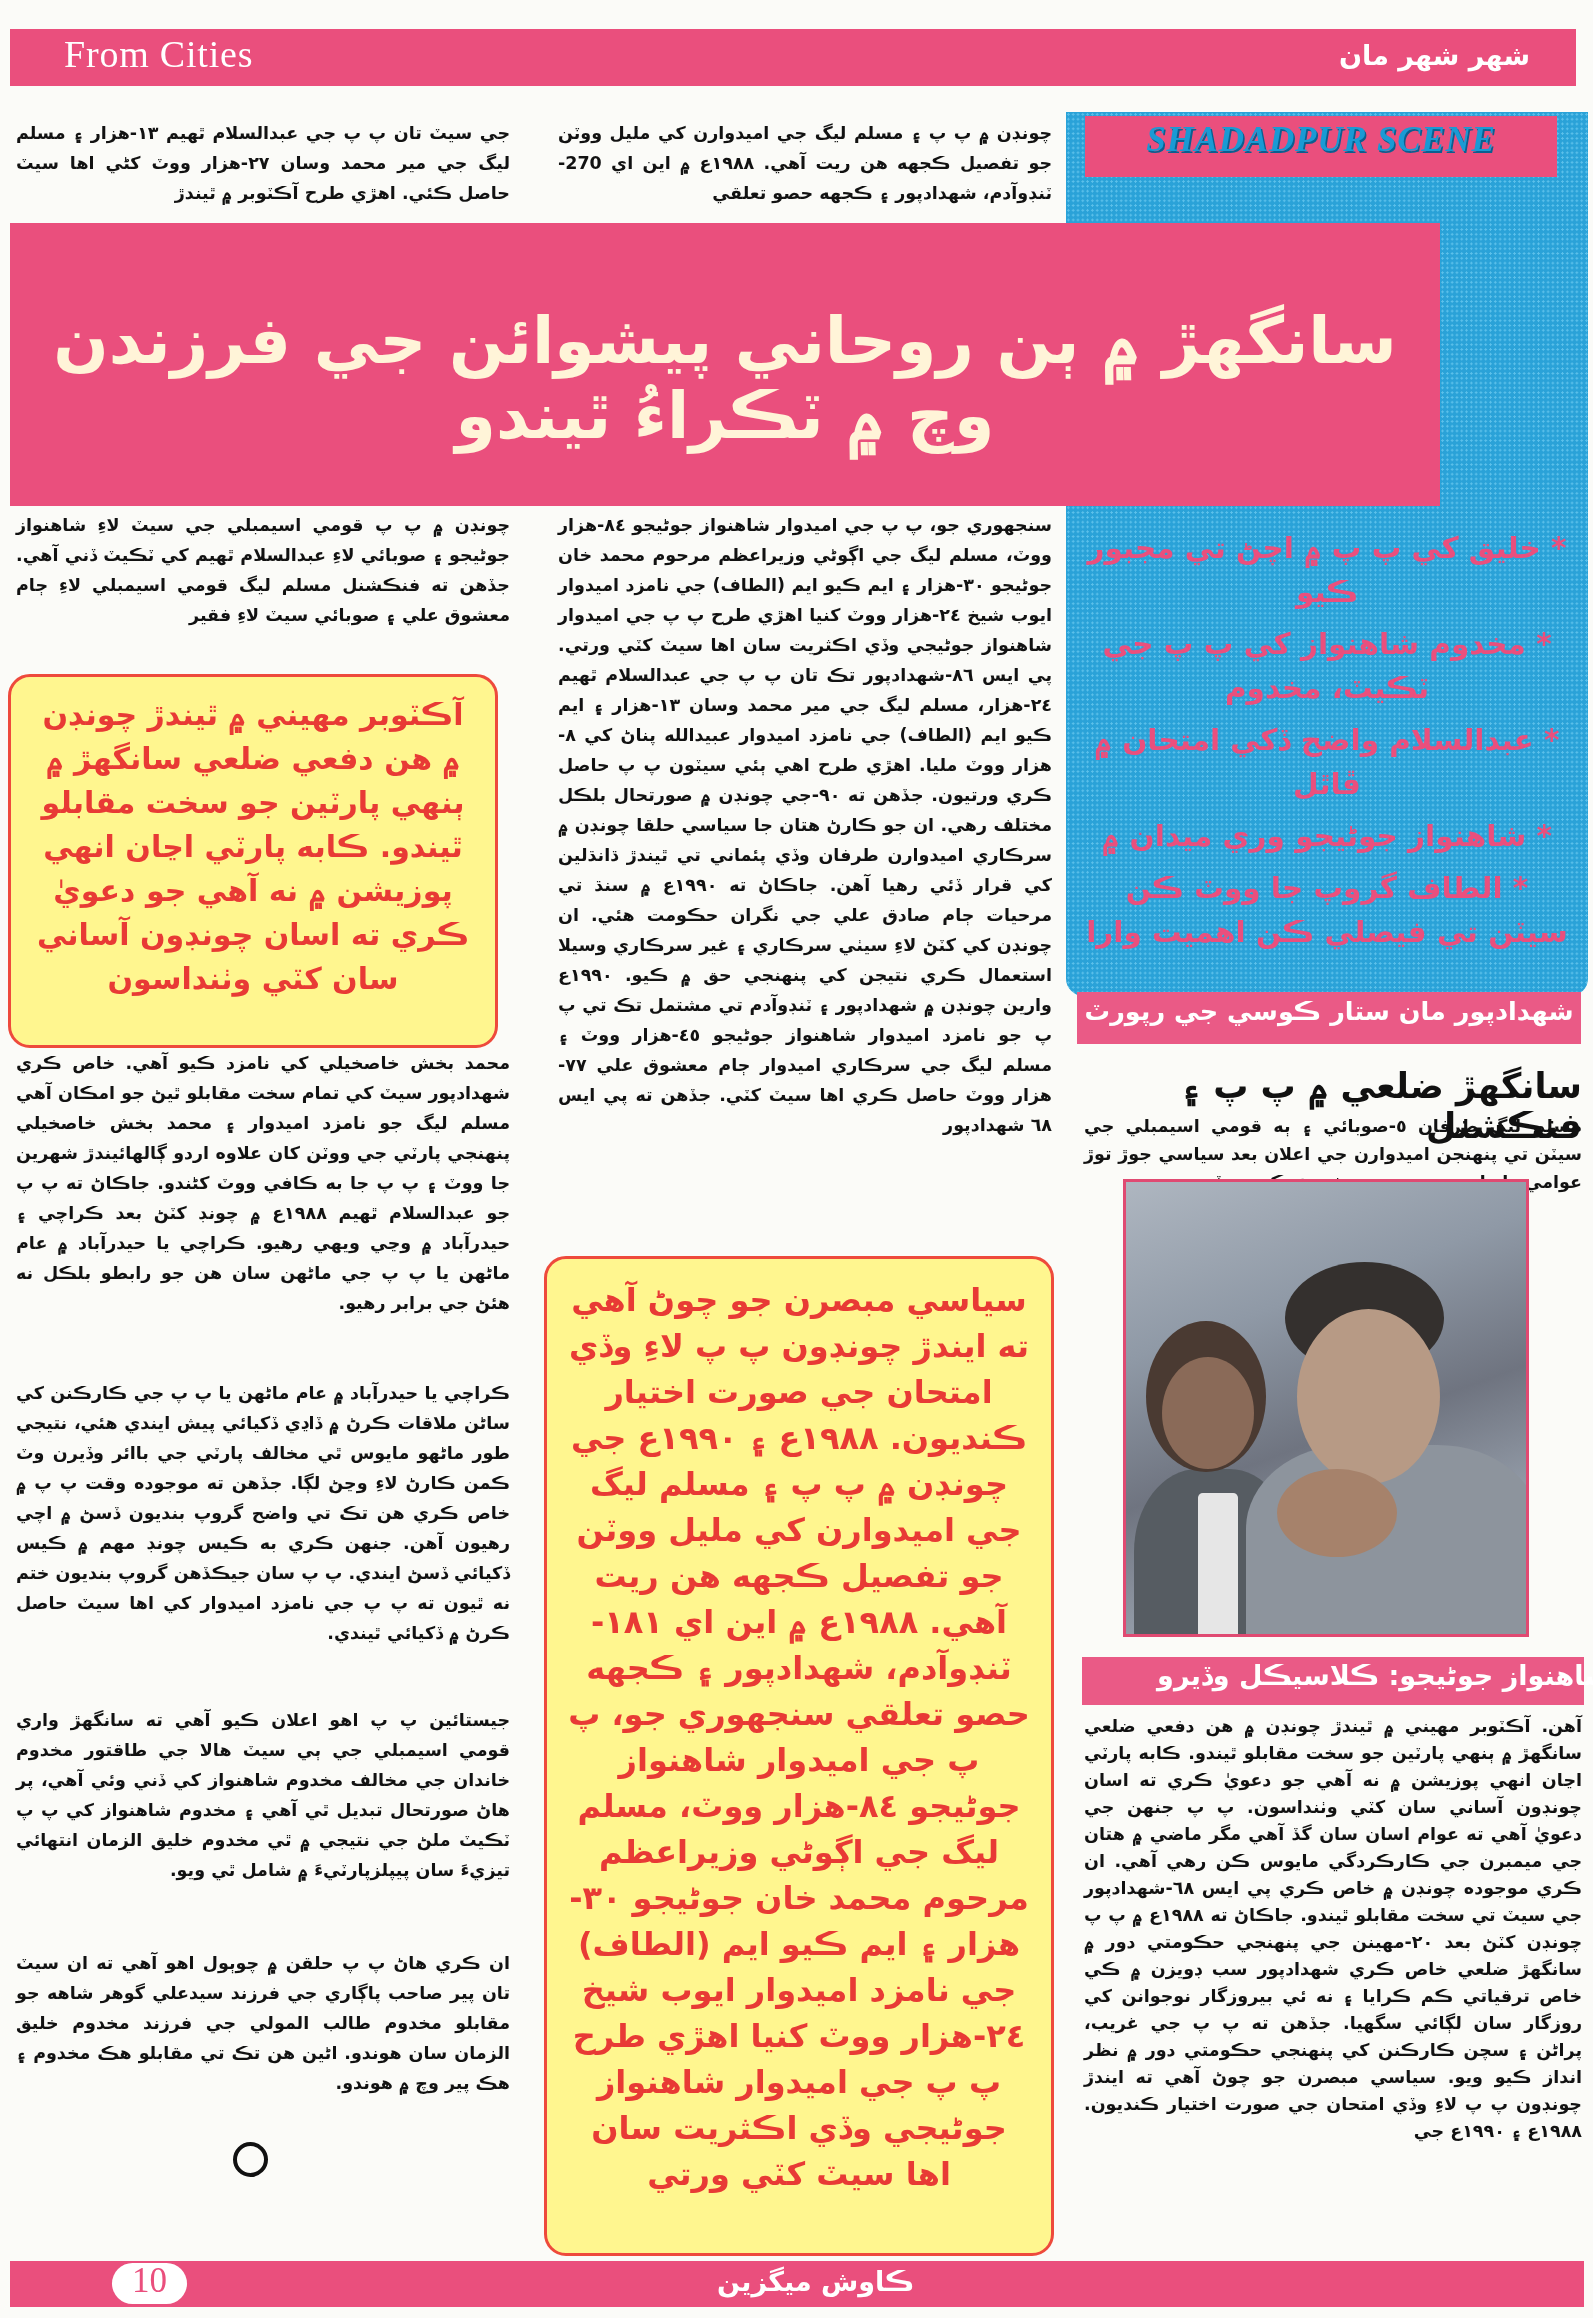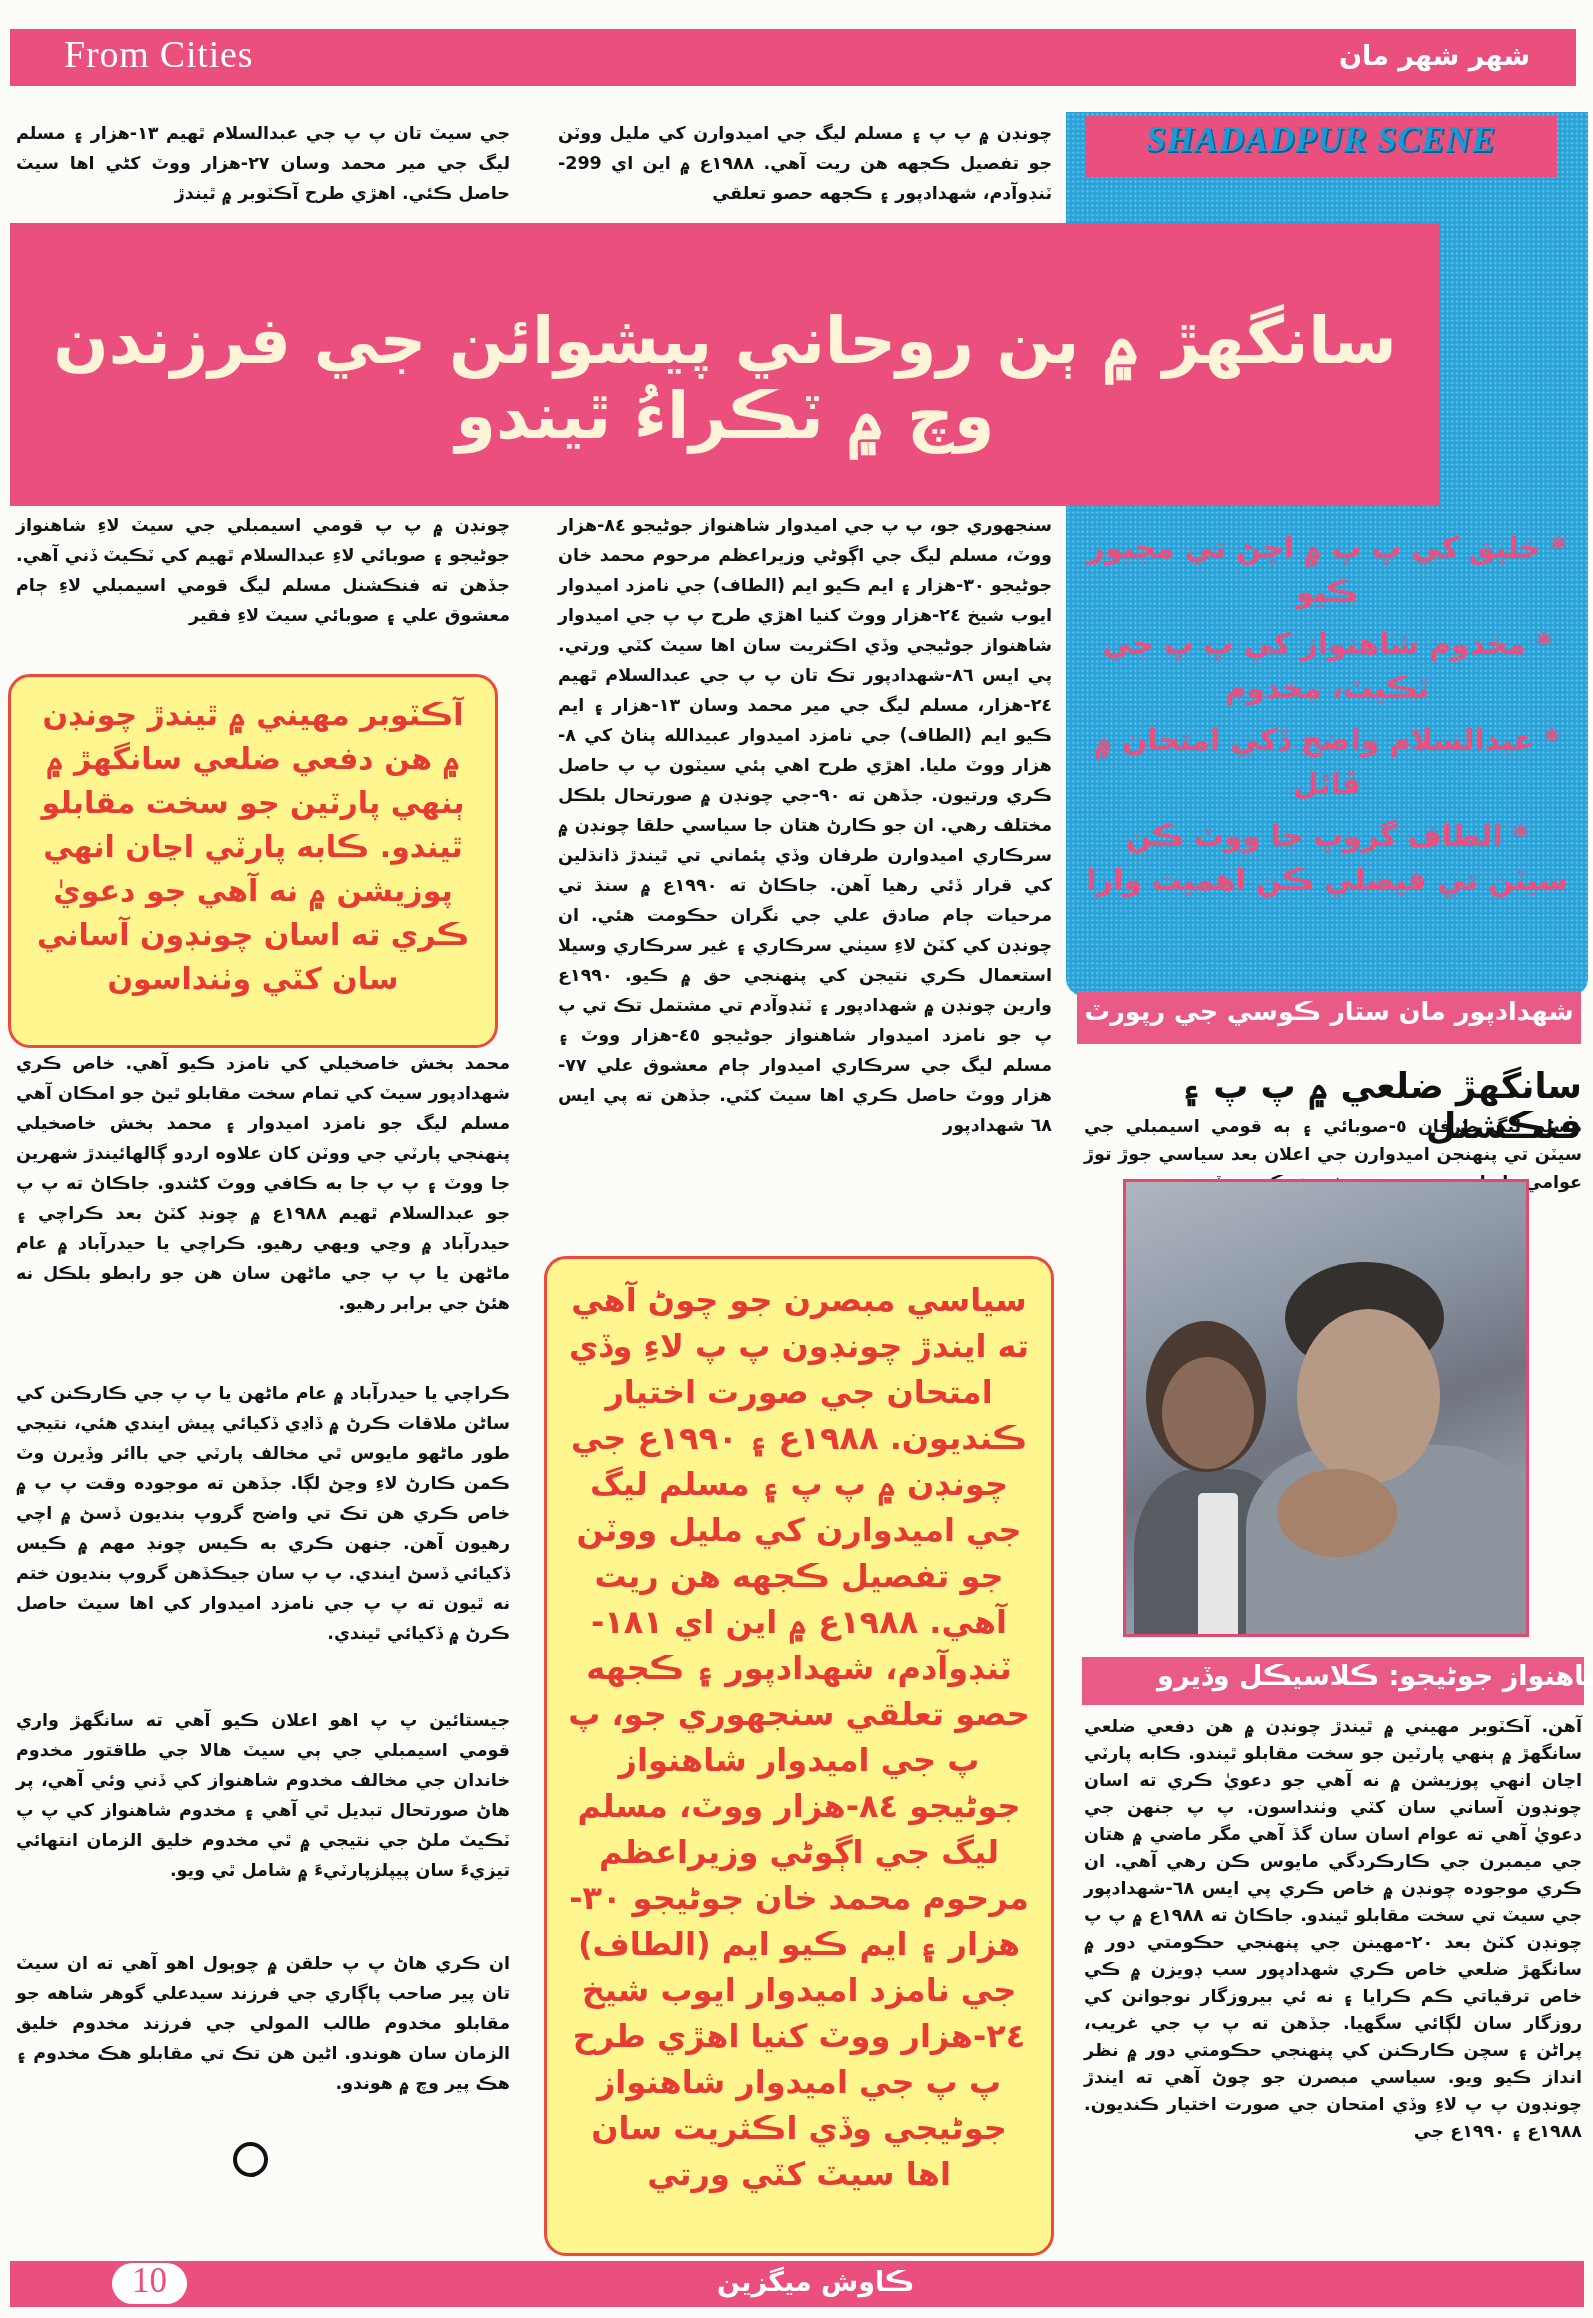--- a/index.html
+++ b/index.html
@@ -83,33 +83,34 @@
   #magazine-name { left: 717px; top: 2266px; width: 398px; text-align: left; direction: rtl; font-size: 27px; font-weight: bold; color: #fff; }
 </style>
 </head>
 <body>
 
 <div id="top-banner" class="abs"></div>
 <div id="section-en" class="abs">From Cities</div>
 <div id="section-sd" class="abs">شهر شهر مان</div>
 
 <div id="top-col-left" class="abs urdu col-text">جي سيٽ تان پ پ جي عبدالسلام ٿهيم ١٣-هزار ۽ مسلم ليگ جي مير محمد وسان ٢٧-هزار ووٽ کڻي اها سيٽ حاصل ڪئي. اهڙي طرح آڪٽوبر ۾ ٿيندڙ</div>
-<div id="top-col-mid" class="abs urdu col-text">چونڊن ۾ پ پ ۽ مسلم ليگ جي اميدوارن کي مليل ووٽن جو تفصيل ڪجهه هن ريت آهي. ١٩٨٨ع ۾ اين اي 299-ٽنڊوآدم، شهدادپور ۽ ڪجهه حصو تعلقي</div>
+<div id="top-col-mid" class="abs urdu col-text">چونڊن ۾ پ پ ۽ مسلم ليگ جي اميدوارن کي مليل ووٽن جو تفصيل ڪجهه هن ريت آهي. ١٩٨٨ع ۾ اين اي 270-ٽنڊوآدم، شهدادپور ۽ ڪجهه حصو تعلقي</div>
 
 <div id="scene-box" class="abs"></div>
 <div id="scene-title-bar" class="abs"></div>
 <div id="scene-title" class="abs">SHADADPUR SCENE</div>
 
 <div id="headline-bar" class="abs"></div>
 <div id="headline" class="abs">سانگهڙ ۾ ٻن روحاني پيشوائن جي فرزندن وچ ۾ ٽڪراءُ ٿيندو</div>
 
 <div id="scene-points" class="abs">
   <div class="scene-point">* خليق کي پ پ ۾ اچڻ تي مجبور ڪيو</div>
   <div class="scene-point">* مخدوم شاهنواز کي پ پ جي ٽڪيٽ، مخدوم</div>
   <div class="scene-point">* عبدالسلام واضح ڏکي امتحان ۾ ڦاٿل</div>
+  <div class="scene-point">* شاهنواز جوڻيجو وري ميدان ۾</div>
   <div class="scene-point">* الطاف گروپ جا ووٽ ڪن سيٽن تي فيصلي ڪن اهميت وارا</div>
 </div>
 
 <div id="col-left-a" class="abs urdu col-text">چونڊن ۾ پ پ قومي اسيمبلي جي سيٽ لاءِ شاهنواز جوڻيجو ۽ صوبائي لاءِ عبدالسلام ٿهيم کي ٽڪيٽ ڏني آهي. جڏهن ته فنڪشنل مسلم ليگ قومي اسيمبلي لاءِ ڄام معشوق علي ۽ صوبائي سيٽ لاءِ فقير</div>
 <div id="callout-left" class="abs callout">آڪٽوبر مهيني ۾ ٿيندڙ چونڊن ۾ هن دفعي ضلعي سانگهڙ ۾ ٻنهي پارٽين جو سخت مقابلو ٿيندو. ڪابه پارٽي اڃان انهي پوزيشن ۾ نه آهي جو دعويٰ ڪري ته اسان چونڊون آساني سان کٽي وٺنداسون</div>
 <div id="col-left-b" class="abs urdu col-text">محمد بخش خاصخيلي کي نامزد ڪيو آهي. خاص ڪري شهدادپور سيٽ کي تمام سخت مقابلو ٿيڻ جو امڪان آهي مسلم ليگ جو نامزد اميدوار ۽ محمد بخش خاصخيلي پنهنجي پارٽي جي ووٽن کان علاوه اردو ڳالهائيندڙ شهرين جا ووٽ ۽ پ پ جا به ڪافي ووٽ کڻندو. جاڪاڻ ته پ پ جو عبدالسلام ٿهيم ١٩٨٨ع ۾ چونڊ کٽڻ بعد ڪراچي ۽ حيدرآباد ۾ وڃي ويهي رهيو. ڪراچي يا حيدرآباد ۾ عام ماڻهن يا پ پ جي ماڻهن سان هن جو رابطو بلڪل نه هئڻ جي برابر رهيو.</div>
 <div id="col-left-c" class="abs urdu col-text">ڪراچي يا حيدرآباد ۾ عام ماڻهن يا پ پ جي ڪارڪنن کي ساڻن ملاقات ڪرڻ ۾ ڏاڍي ڏکيائي پيش ايندي هئي، نتيجي طور ماڻهو مايوس ٿي مخالف پارٽي جي باائر وڏيرن وٽ ڪمن ڪارڻ لاءِ وڃڻ لڳا. جڏهن ته موجوده وقت پ پ ۾ خاص ڪري هن تڪ تي واضح گروپ بنديون ڏسڻ ۾ اچي رهيون آهن. جنهن ڪري به ڪيس چونڊ مهم ۾ ڪيس ڏکيائي ڏسڻ ايندي. پ پ سان جيڪڏهن گروپ بنديون ختم نه ٿيون ته پ پ جي نامزد اميدوار کي اها سيٽ حاصل ڪرڻ ۾ ڏکيائي ٿيندي.</div>
 <div id="col-left-d" class="abs urdu col-text">جيستائين پ پ اهو اعلان ڪيو آهي ته سانگهڙ واري قومي اسيمبلي جي ٻي سيٽ هالا جي طاقتور مخدوم خاندان جي مخالف مخدوم شاهنواز کي ڏني وئي آهي، پر هاڻ صورتحال تبديل ٿي آهي ۽ مخدوم شاهنواز کي پ پ ٽڪيٽ ملڻ جي نتيجي ۾ ٿي مخدوم خليق الزمان انتهائي تيزيءَ سان پيپلزپارٽيءَ ۾ شامل ٿي ويو.</div>
 <div id="col-left-e" class="abs urdu col-text">ان ڪري هاڻ پ پ حلقن ۾ چوٻول اهو آهي ته ان سيٽ تان پير صاحب پاڳاري جي فرزند سيدعلي گوهر شاهه جو مقابلو مخدوم طالب المولي جي فرزند مخدوم خليق الزمان سان هوندو. اڻين هن تڪ تي مقابلو هڪ مخدوم ۽ هڪ پير وچ ۾ هوندو.</div>
 <div id="end-mark" class="abs"></div>

